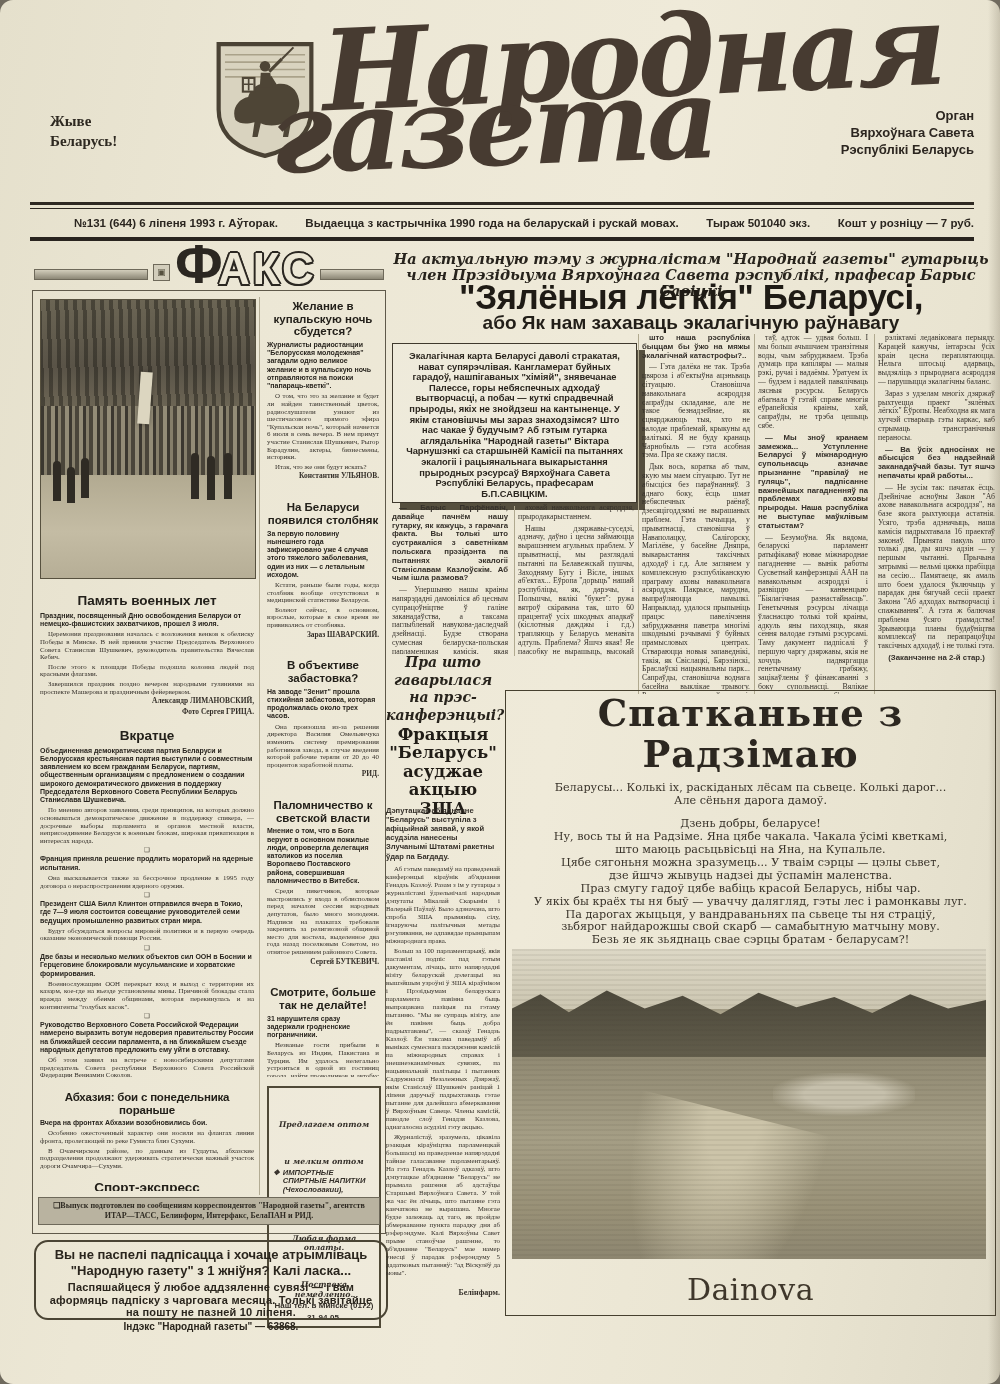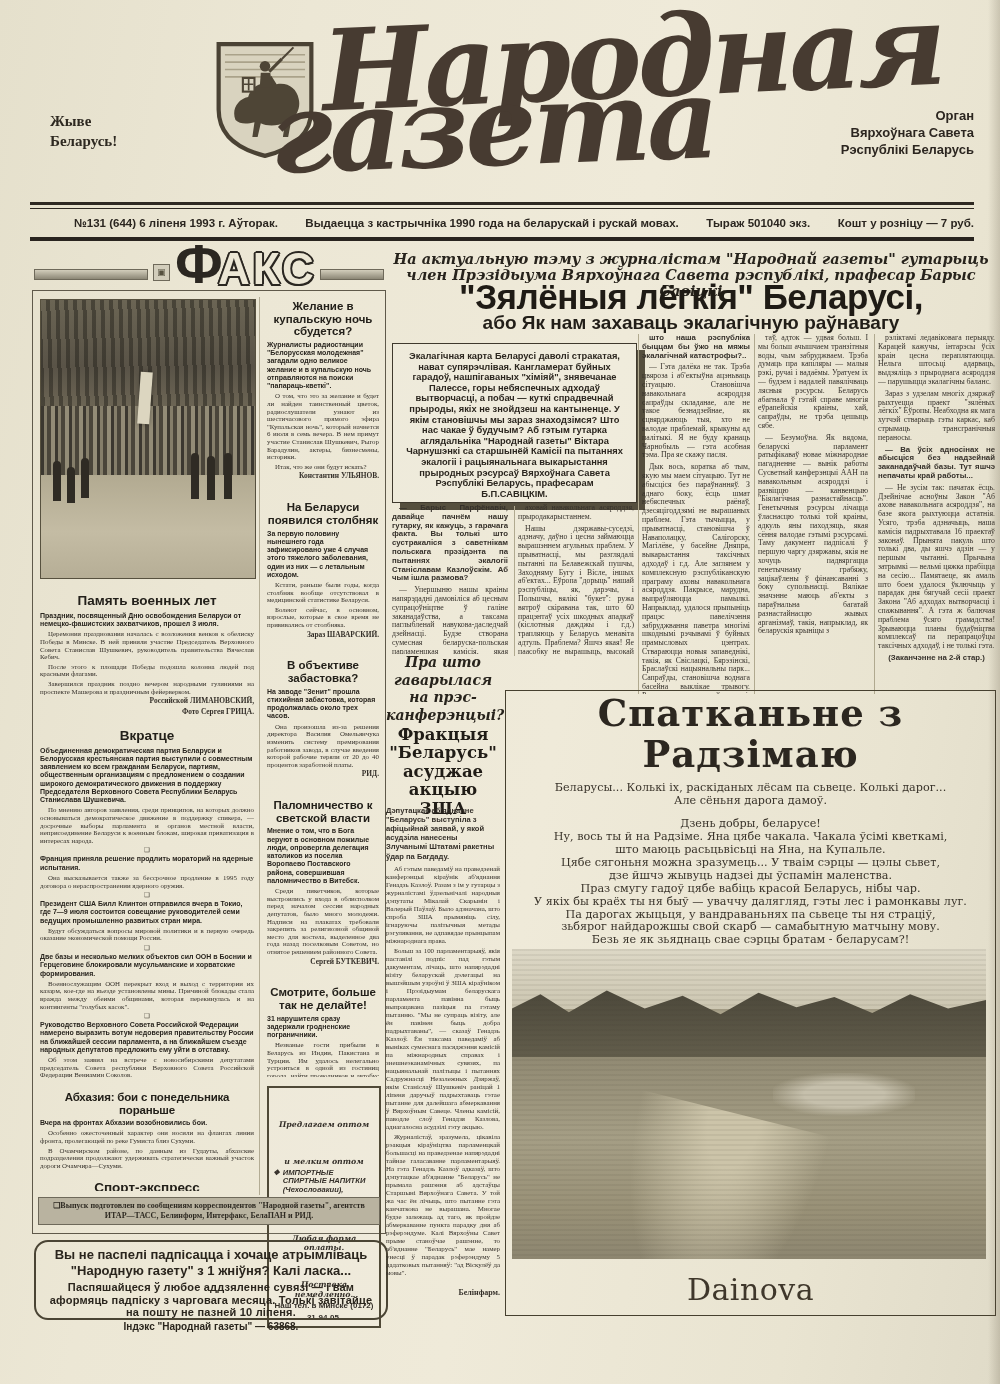--- a/index.html
+++ b/index.html
@@ -1,18 +1,18 @@
 <!DOCTYPE html>
 <html><head>
 <meta charset="utf-8">
 <style>
   html,body{margin:0;padding:0;background:#6f6a5e;}
   .page{position:relative;width:1000px;height:1384px;margin:0 auto;overflow:hidden;
     background:linear-gradient(100deg,#e5e0cc 0%,#ece7d5 25%,#efead9 55%,#e9e4d1 82%,#e0dbc8 100%);
-    font-family:"Liberation Serif",serif;color:#35302a;}
+    font-family:"Liberation Serif",serif;color:#35302a;border-radius:13px;}
   .page::after{content:"";position:absolute;right:0;top:0;bottom:0;width:12px;
     background:linear-gradient(90deg,rgba(0,0,0,0),rgba(90,80,60,.22));pointer-events:none;}
   .abs{position:absolute;}
 
   
   .slogan{left:50px;top:112px;font-weight:bold;font-size:15px;line-height:1.3;color:#2e2921;}
   .emblem{left:212px;top:40px;width:106px;height:118px;}
   .logo1{left:322px;top:2px;font-family:"DejaVu Serif",serif;font-style:italic;font-weight:bold;
     font-size:112px;letter-spacing:-4px;color:#473b31;transform:rotate(-2.5deg);line-height:1;}
   .logo2{left:270px;top:70px;font-family:"DejaVu Serif",serif;font-style:italic;font-weight:bold;
@@ -203,21 +203,21 @@
 
     <div class="fax-vline"></div>
 
     <div class="fax-left">
       <section class="fl">
         <h3 class="news">Память военных лет</h3>
         <p class="lead">Праздник, посвященный Дню освобождения Беларуси от немецко-фашистских захватчиков, прошел 3 июля.</p>
         <p class="b">Церемония празднования началась с возложения венков к обелиску Победы в Минске. В ней приняли участие Председатель Верховного Совета Станислав Шушкевич, руководитель правительства Вячеслав Кебич.</p>
         <p class="b">После этого к площади Победы подошла колонна людей под красными флагами.</p>
         <p class="b">Завершился праздник поздно вечером народными гуляниями на проспекте Машерова и праздничным фейерверком.</p>
-        <div class="byline">Российской ЛИМАНОВСКИЙ,</div>
+        <div class="byline">Александр ЛИМАНОВСКИЙ,</div>
         <div class="byline">Фото Сергея ГРИЦА.</div>
       </section>
 
       <section class="fl">
         <h3 class="news">Вкратце</h3>
         <p class="lead">Объединенная демократическая партия Беларуси и Белорусская крестьянская партия выступили с совместным заявлением ко всем гражданам Беларуси, партиям, общественным организациям с предложением о создании широкого демократического движения в поддержку Председателя Верховного Совета Республики Беларусь Станислава Шушкевича.</p>
         <p class="b">По мнению авторов заявления, среди принципов, на которых должно основываться демократическое движение в поддержку спикера, — досрочные выборы парламента и органов местной власти, неприсоединение Беларуси к военным блокам, широкая приватизация в интересах народа.</p>
         <div class="sep">❑</div>
         <p class="lead">Франция приняла решение продлить мораторий на ядерные испытания.</p>
         <p class="b">Она высказывается также за бессрочное продление в 1995 году договора о нераспространении ядерного оружия.</p>
@@ -328,20 +328,21 @@
     <p>Нашы дзяржавы-суседзі, адзначу, даўно і цесна займаюцца вырашэннем агульных праблем. У прыватнасці, мы разглядалі пытанні па Белавежскай пушчы, Заходняму Бугу і Вісле, іншых аб'ектах... Еўропа "дорыць" нашай рэспубліцы, як, дарэчы, і Польшчы, вялікі "букет": ружа вятроў скіравана так, што 60 працэнтаў усіх шкодных ападкаў (кіслотныя дажджы і г.д.) трапляюць у Беларусь менавіта адтуль. Праблема? Яшчэ якая! Яе паасобку не вырашыць, высокай сцяной не адмежавацца.</p>
 
   </div>
   <div class="icol c3">
     <p class="q">што наша рэспубліка быццам бы ўжо на мяжы экалагічнай катастрофы?..</p>
     <p>— Гэта далёка не так. Трэба цвяроза і аб'ектыўна ацэньваць сітуацыю. Становішча навакольнага асяроддзя сапраўды складанае, але не такое безнадзейнае, як сцвярджаюць тыя, хто не валодае праблемай, крыкуны ад палітыкі. Я не буду кранаць Чарнобыль — гэта асобная тэма. Пра яе скажу пасля.</p>
     <p>Дык вось, коратка аб тым, якую мы маем сітуацыю. Тут не абысціся без параўнанняў. З аднаго боку, ёсць шмат небяспечных раёнаў, дзесяцігоддзямі не вырашаных праблем. Гэта тычыцца, у прыватнасці, становішча ў Наваполацку, Салігорску, Магілёве, у басейне Дняпра, выкарыстання таксічных адходаў і г.д. Але заглянем у комплексную рэспубліканскую праграму аховы навакольнага асяроддзя. Пакрысе, марудна, выпраўляюцца памылкі. Напрыклад, удалося прыпыніць працэс павелічэння забруджвання паветра многімі шкоднымі рэчывамі ў буйных прамысловых цэнтрах. Ствараюцца новыя запаведнікі, такія, як Свіслацкі, Бярэзінскі, Браслаўскі нацыянальны парк... Сапраўды, становішча воднага басейна выклікае трывогу. Разам з тым мяркуйце самі: прыток вады ў рэспубліку складае 36 працэн-</p>
   </div>
   <div class="icol c4">
     <p>таў, адток — удвая больш. І мы больш ачышчаем транзітныя воды, чым забруджваем. Трэба думаць пра капіляры — малыя рэкі, ручаі і вадаёмы. Уратуем іх — будзем і надалей павялічваць лясныя рэсурсы. Беларусь абагнала ў гэтай справе многія еўрапейскія краіны, хай, сапраўды, не трэба цешыць сябе.</p>
+    <p class="q">— Мы зноў кранаем замежжа... Уступленне Беларусі ў міжнародную супольнасць азначае прызнанне "правілаў не гуляць", падпісанне важнейшых пагадненняў па праблемах аховы прыроды. Наша рэспубліка не выступае маўклівым статыстам?</p>
     <p>— Безумоўна. Як вядома, беларускі парламент ратыфікаваў новае міжнароднае пагадненне — вынік работы Сусветнай канферэнцыі ААН па навакольным асяроддзі і развіццю — канвенцыю "Біялагічная разнастайнасць". Генетычныя рэсурсы лічацца ўласнасцю толькі той краіны, адкуль яны паходзяць, якая сёння валодае гэтымі рэсурсамі. Таму дакумент падпісалі ў першую чаргу дзяржавы, якія не хочуць падвяргацца генетычнаму грабяжу, зацікаўлены ў фінансаванні з боку супольнасці. Вялікае значэнне маюць аб'екты з параўнальна багатай разнастайнасцю жывых арганізмаў, такія, напрыклад, як беларускія крыніцы з</p>
   </div>
   <div class="icol c5">
     <p>рэліктамі ледавіковага перыяду. Карацей кажучы, інтарэсы ўсіх краін цесна пераплятаюцца. Нельга штосьці адарваць, выдзяліць з прыроднага асяроддзя — парушыцца экалагічны баланс.</p>
     <p>Зараз з удзелам многіх дзяржаў рыхтуецца праект "зялёных лёгкіх" Еўропы. Неабходна як мага хутчэй стварыць гэты каркас, каб стрымаць трансгранічныя пераносы.</p>
     <p class="q">— Ва ўсіх адносінах не абысціся без надзейнай заканадаўчай базы. Тут яшчэ непачаты край работы...</p>
     <p>— Не зусім так: пачатак ёсць. Дзейнічае асноўны Закон "Аб ахове навакольнага асяроддзя", на базе якога рыхтуюцца астатнія. Усяго, трэба адзначыць, наша камісія падрыхтавала 16 праектаў законаў. Прынята пакуль што толькі два, ды яшчэ адзін — у першым чытанні. Прычына затрымкі — вельмі цяжка прабіцца на сесію... Памятаеце, як амаль што боем удалося ўключыць у парадак дня бягучай сесіі праект Закона "Аб адходах вытворчасці і спажывання". А гэта ж балючая праблема ўсяго грамадства! Зрываюцца планы будаўніцтва комплексаў па перапрацоўцы таксічных адходаў, і не толькі гэта.</p>
     <p class="contnote">(Заканчэнне на 2-й стар.)</p>
   </div>
 

